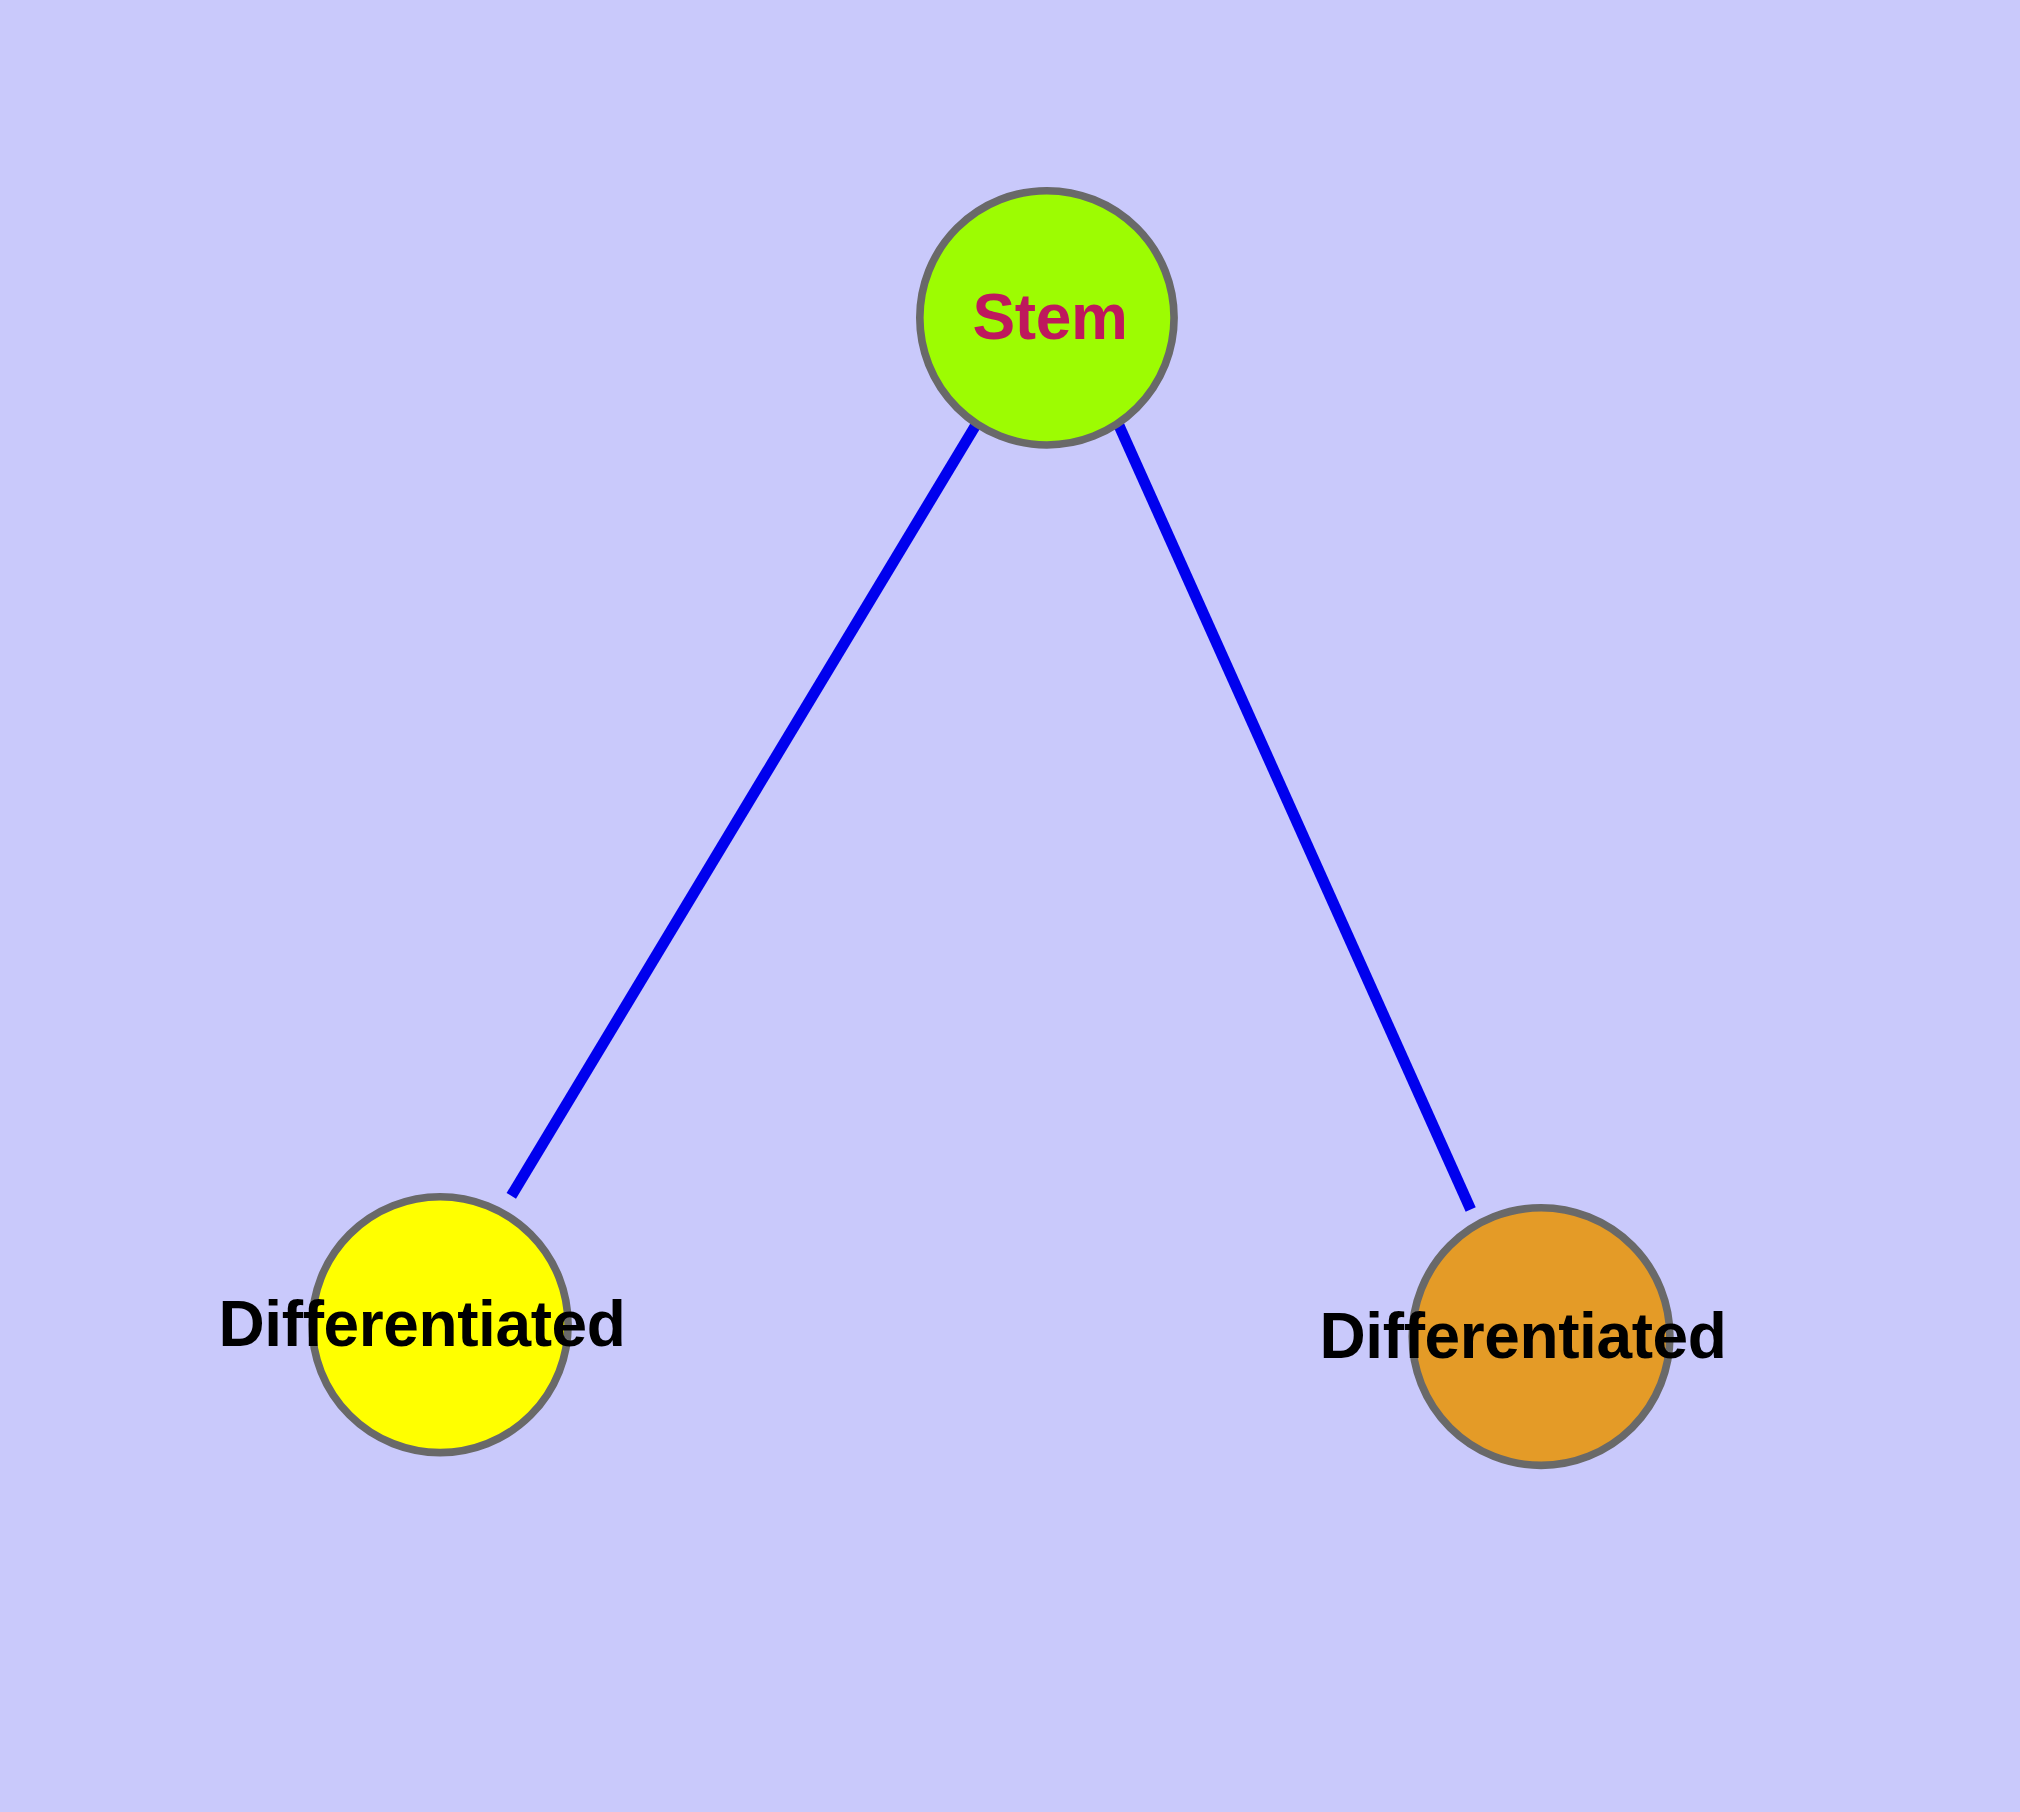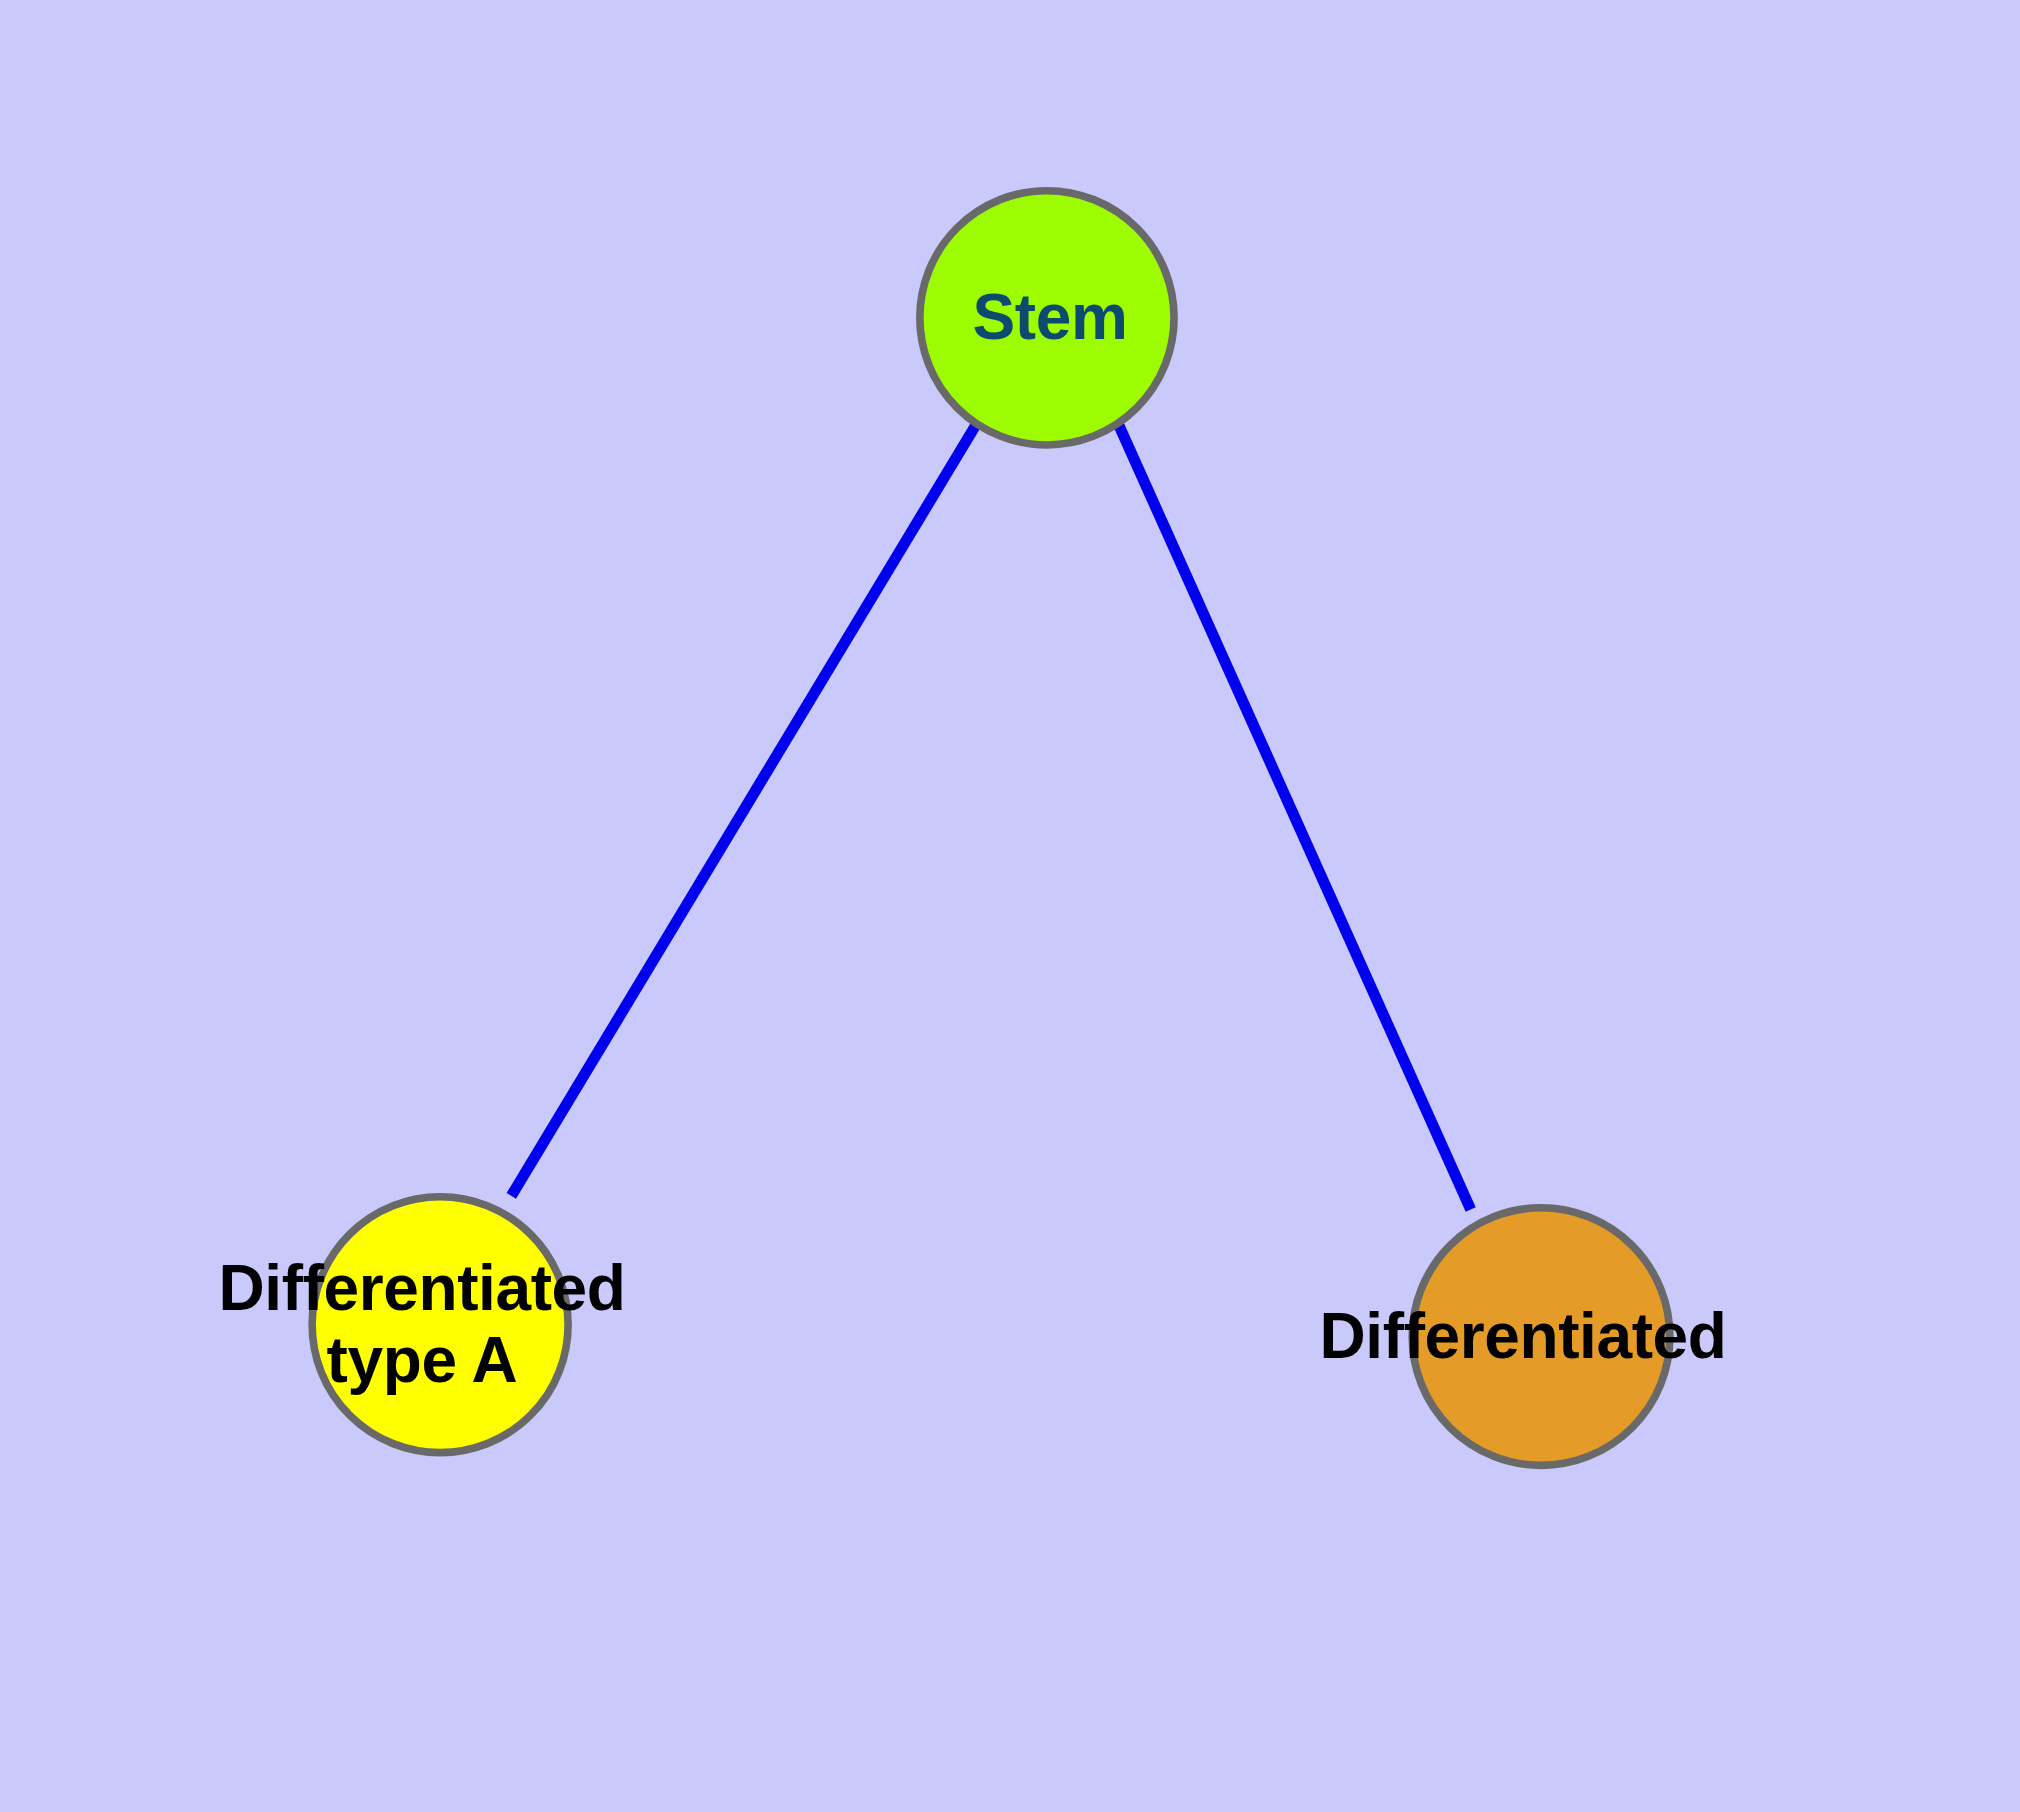--- a/index.html
+++ b/index.html
@@ -59,25 +59,24 @@
       <line class="edge-line" x1="1320" y1="502" x2="1735" y2="1427" stroke="#0000ee" stroke-width="13"></line>
     </g>
 
     <g>
       <circle class="node-circle" cx="1235" cy="375" r="150" fill="#9dfc02" stroke="#696969" stroke-width="9"></circle>
       <circle class="node-circle" cx="519" cy="1563" r="151" fill="#ffff00" stroke="#696969" stroke-width="9"></circle>
       <circle class="node-circle" cx="1818" cy="1577" r="152" fill="#e49b27" stroke="#696969" stroke-width="9"></circle>
     </g>
   </svg>
 
-  <div class="node-label" style="left: 1050px; top: 318px; font-size: 64px; font-weight: bold; color: #0c4a6e;">
+  <div class="node-label" style="left: 1050px; top: 318px; font-size: 64px; font-weight: bold; color: #be185d;">
       <div>Stem</div>
     </div>
   <div class="node-label" style="left: 422px; top: 1325px; font-size: 64px; font-weight: bold; color: rgb(0, 0, 0);">
       <div>Differentiated</div>
-      <div>type A</div>
     </div>
   <div class="node-label" style="left: 1523px; top: 1337px; font-size: 64px; font-weight: bold; color: rgb(0, 0, 0);">
       <div>Differentiated</div>
     </div>
 
 </div>
 
 
 </body></html>

